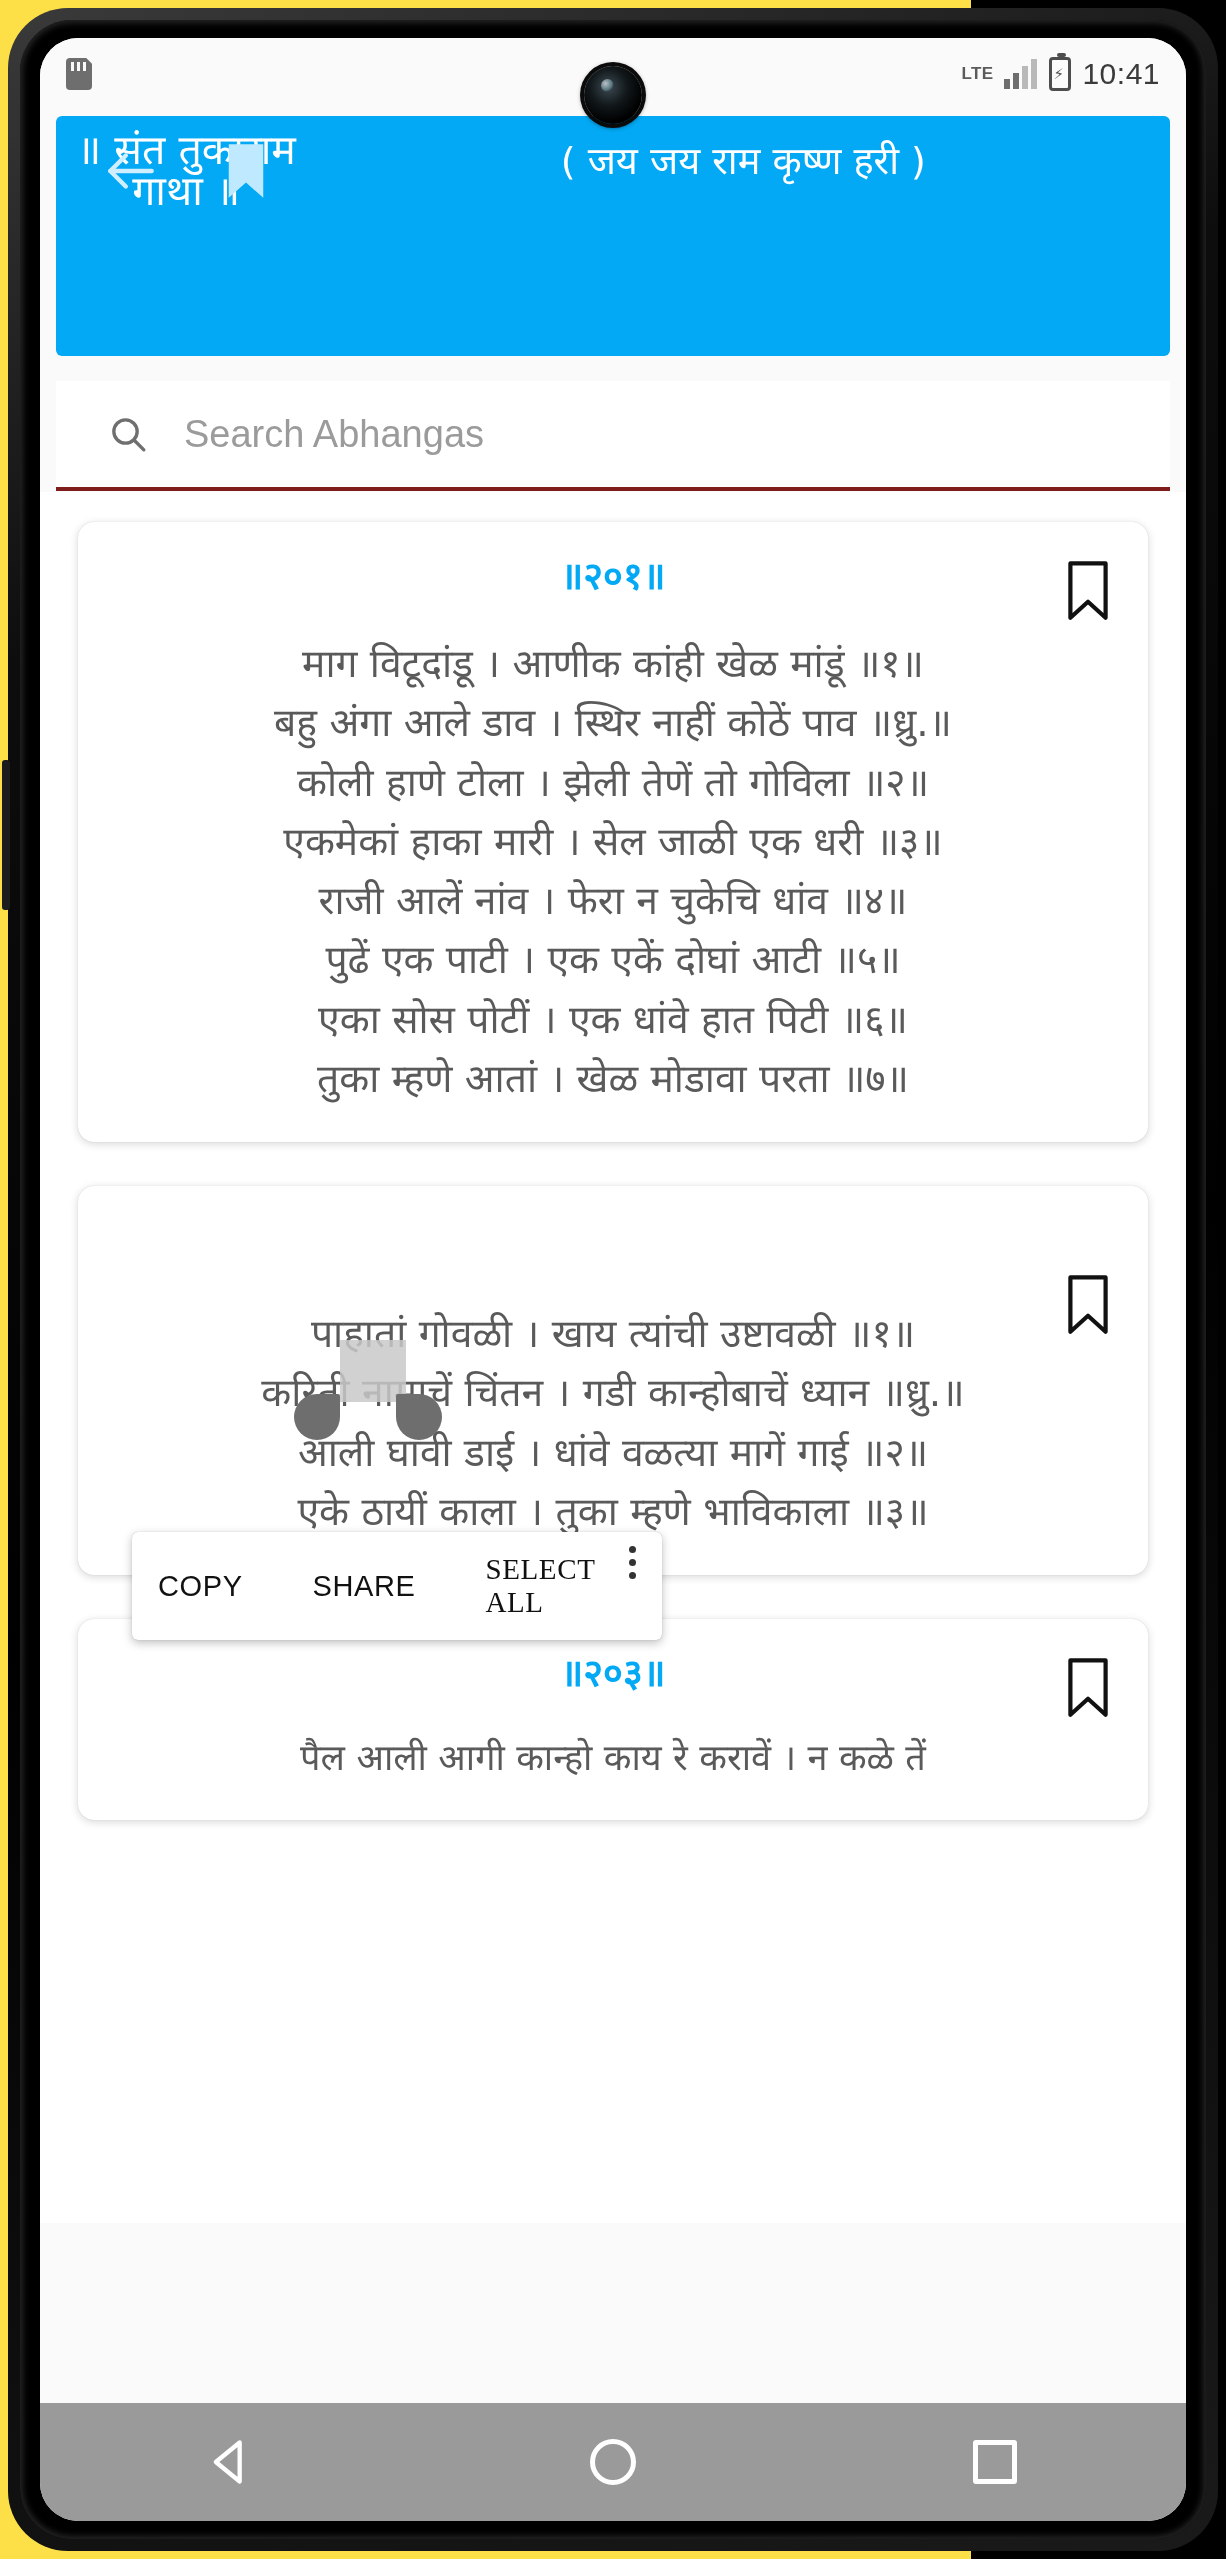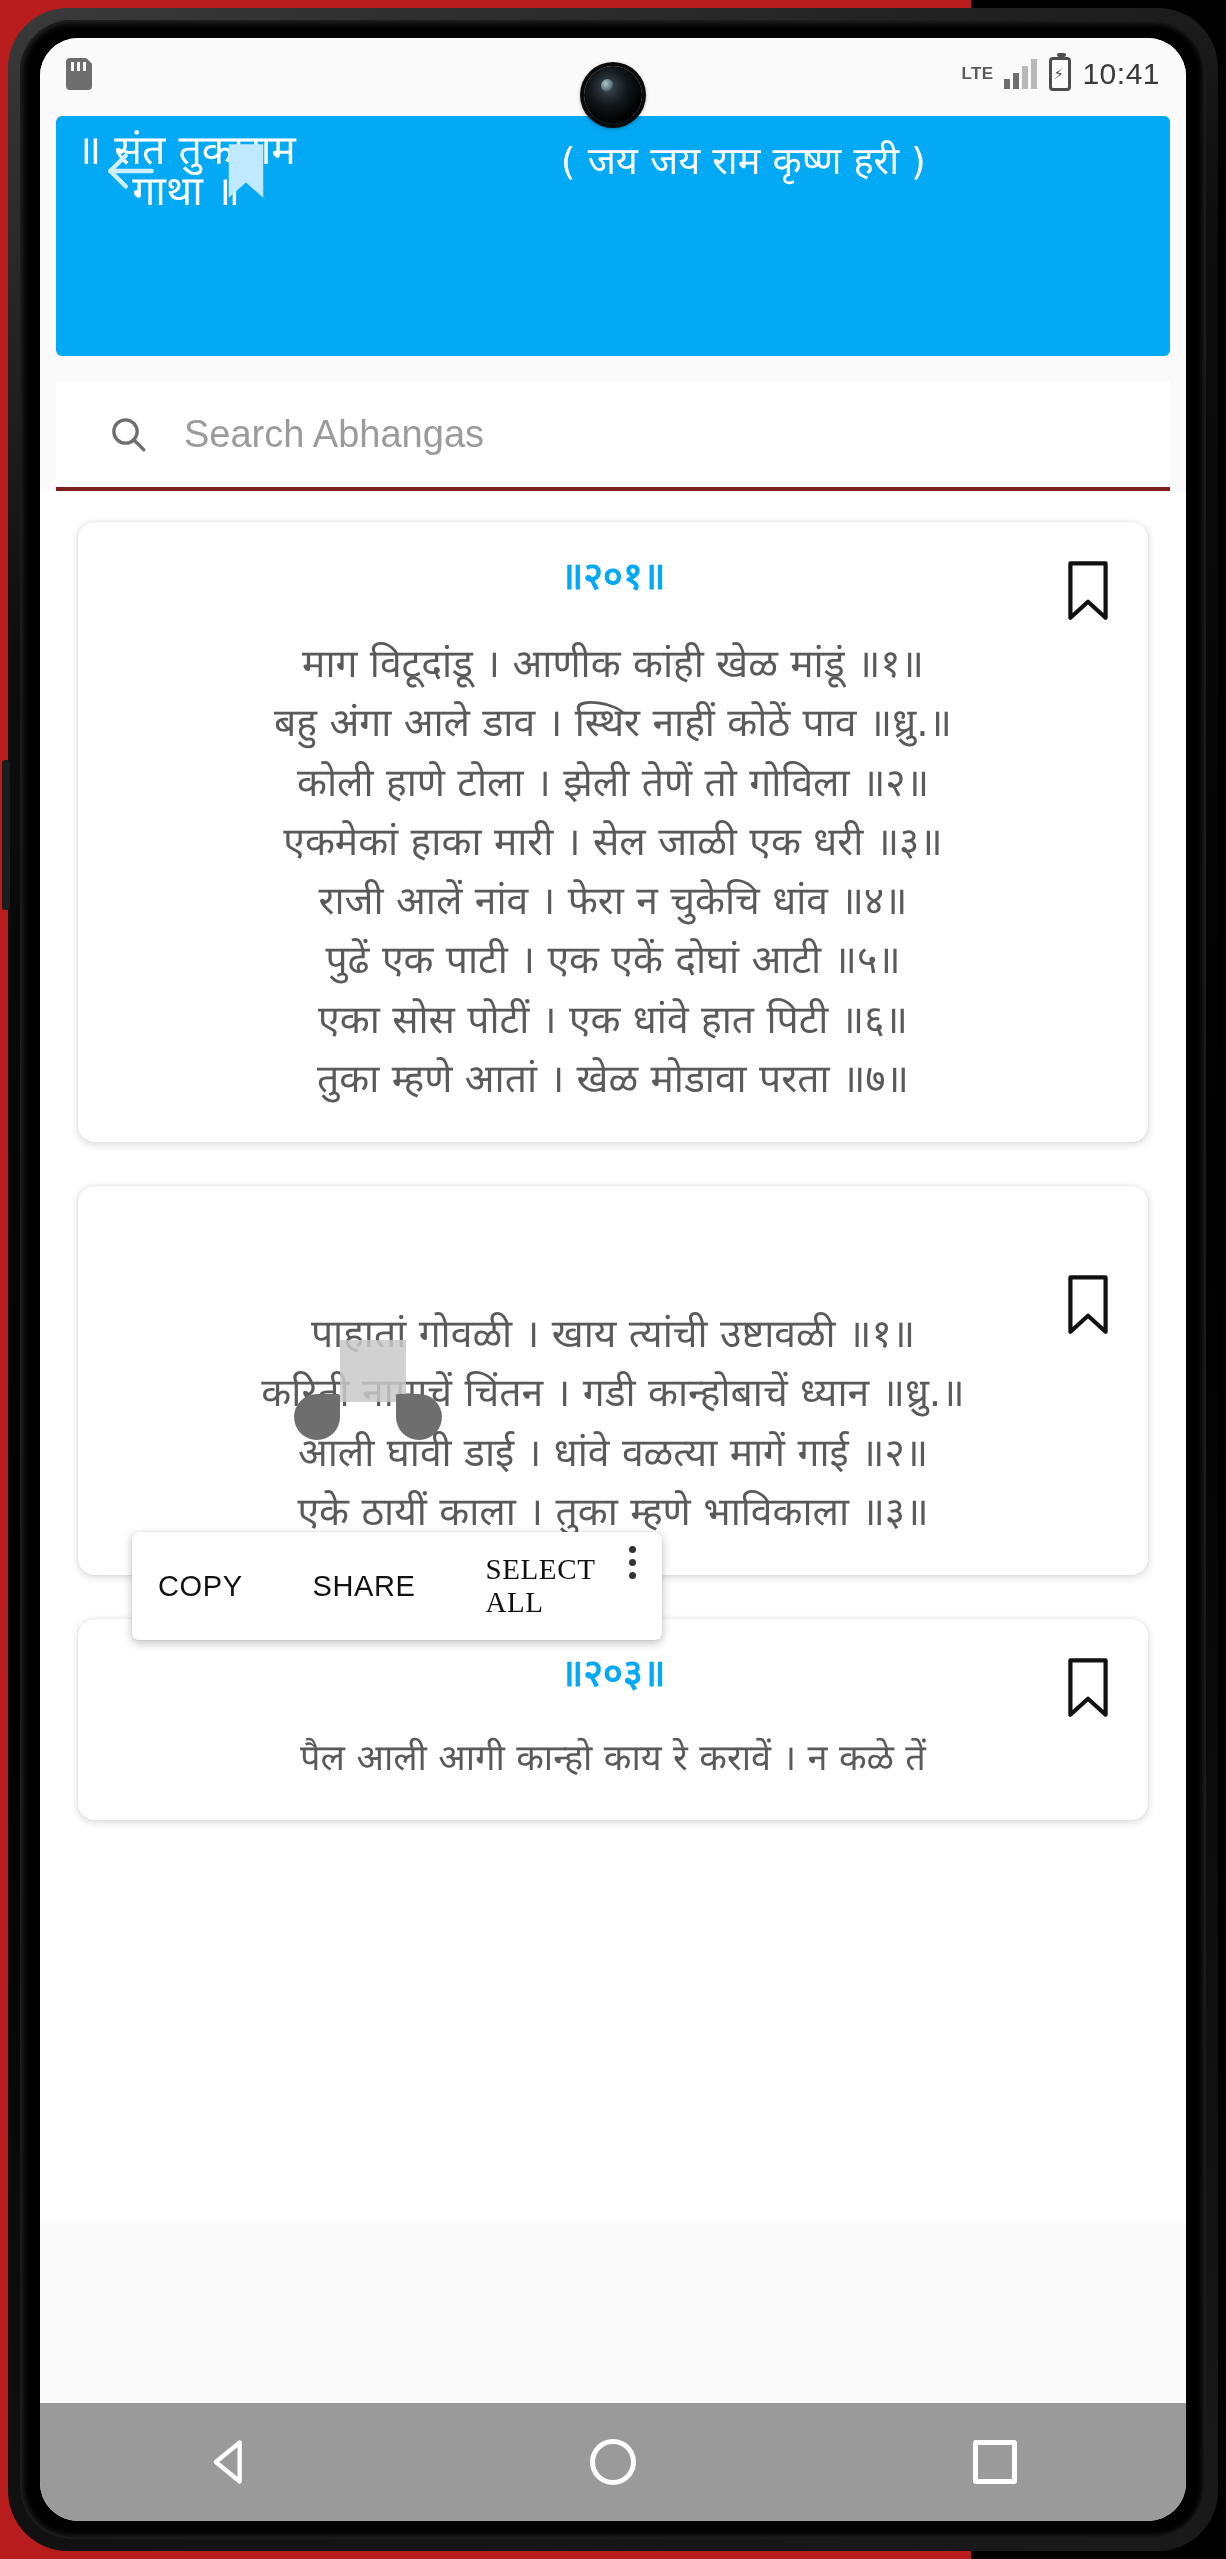--- a/index.html
+++ b/index.html
@@ -6,21 +6,21 @@
   html, body {
     width: 1226px; height: 2559px;
     background: #000;
     font-family: "Liberation Sans", "DejaVu Sans", sans-serif;
     overflow: hidden;
   }
 
   
   #frame {
     position: absolute; left: 0; top: 0; width: 971px; height: 2559px;
-    background: #b91c1c;
+    background: #fde047;
   }
   .bezel-outer {
     position: absolute; left: 8px; top: 8px; width: 1210px; height: 2543px;
     border-radius: 60px;
     background: linear-gradient(160deg,#3a3a3a 0%, #0d0d0d 22%, #000 55%, #1a1a1a 100%);
   }
   .bezel-inner {
     position: absolute; left: 20px; top: 20px; width: 1186px; height: 2519px;
     border-radius: 52px;
     background: #000;

